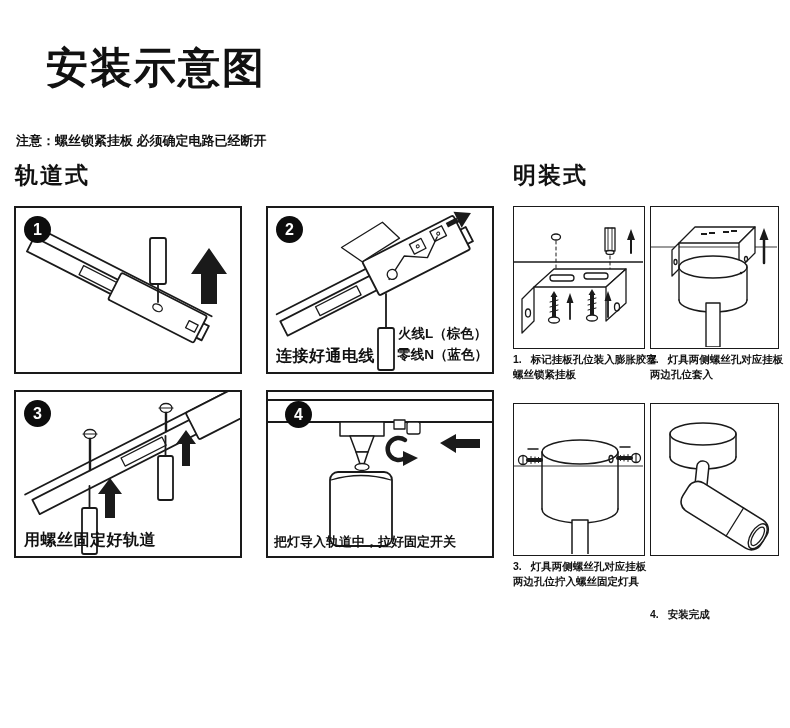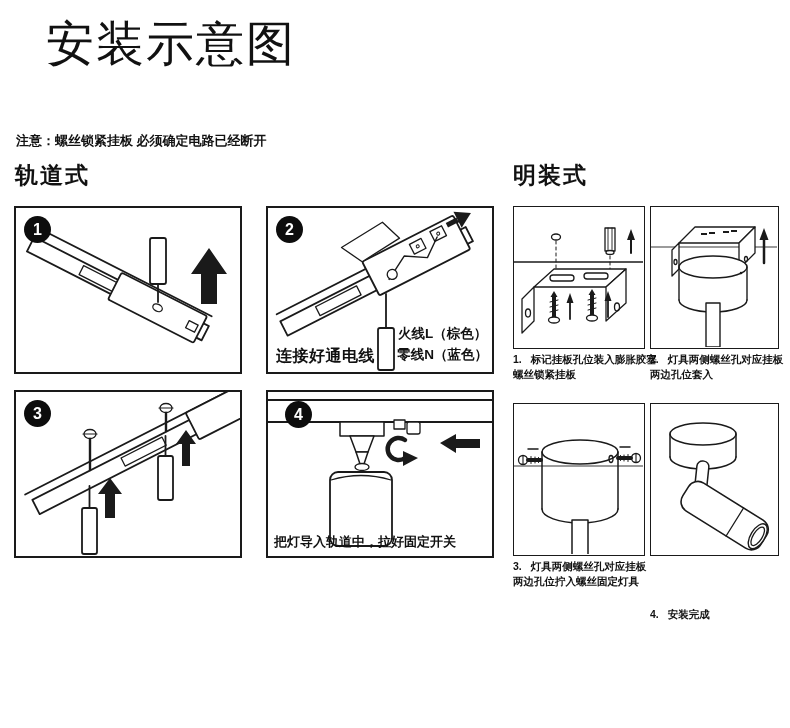--- a/index.html
+++ b/index.html
@@ -1,19 +1,19 @@
 <!DOCTYPE html>
 <html style="--ink: #1a1a1a; --gray: #9b9b9b;"><head>
 <meta charset="utf-8">
 <style>
   :root{ --ink:#1a1a1a; --gray:#9b9b9b; }
   html,body{margin:0;padding:0;background:#fff;}
   #canvas{position:relative;width:790px;height:728px;background:#fff;overflow:hidden;
           font-family:"Liberation Sans","DejaVu Sans",sans-serif;color:#111;}
-  .title{position:absolute;left:46px;top:12px;font-size:48px;font-weight:400;letter-spacing:2px;white-space:nowrap;}
+  .title{position:absolute;left:46px;top:40px;font-size:42px;font-weight:700;letter-spacing:2px;white-space:nowrap;}
   .note{position:absolute;left:16px;top:132px;font-size:13px;font-weight:700;white-space:nowrap;}
   .sechead{position:absolute;font-size:23px;font-weight:700;letter-spacing:2px;white-space:nowrap;}
   .sec-track{left:15px;top:160px;}
   .sec-surface{left:513px;top:160px;}
   .lpanel{position:absolute;width:228px;height:168px;border:2px solid var(--ink);box-sizing:border-box;background:#fff;}
   .rpanel{position:absolute;border:1.5px solid var(--ink);box-sizing:border-box;background:#fff;}
   .badge{position:absolute;left:8px;top:8px;width:27px;height:27px;border-radius:50%;background:#0d0d0d;
          color:#fff;font-size:16px;font-weight:700;display:flex;align-items:center;justify-content:center;}
   .badge4{left:17px;top:9px;}
   .pcap{position:absolute;left:8px;bottom:5px;font-size:16px;font-weight:700;white-space:nowrap;letter-spacing:0.5px;}
@@ -111,20 +111,21 @@
         <line class="s" x1="73.5" y1="116" x2="73.5" y2="94"></line>
       </g>
       <polygon class="f" points="94,86 106,102 99,102 99,126 89,126 89,102 82,102"></polygon>
       <g>
         <rect class="sw" x="142" y="64" width="15" height="44" rx="2"></rect>
         <line class="s" x1="149.5" y1="64" x2="149.5" y2="44"></line>
       </g>
       <polygon class="f" points="170,38 180,52 174,52 174,74 166,74 166,52 160,52"></polygon>
     </svg>
     <div class="badge">3</div>
+    <div class="pcap">用螺丝固定好轨道</div>
   </div>
 
   <div class="lpanel" style="left:266px;top:390px;">
     <svg width="224" height="164" viewBox="0 0 224 164">
       <rect class="sw" x="-3" y="8" width="230" height="22"></rect>
       <g>
         <rect class="sw" style="stroke-width:1.5" x="72" y="30" width="44" height="14"></rect>
         <rect class="sw" style="stroke-width:1.3" x="126" y="28" width="11" height="9"></rect>
         <rect class="sw" style="stroke-width:1.3" x="139" y="30" width="13" height="12" rx="2"></rect>
         <polygon class="sw" style="stroke-width:1.5" points="82,44 106,44 100,60 88,60"></polygon>

